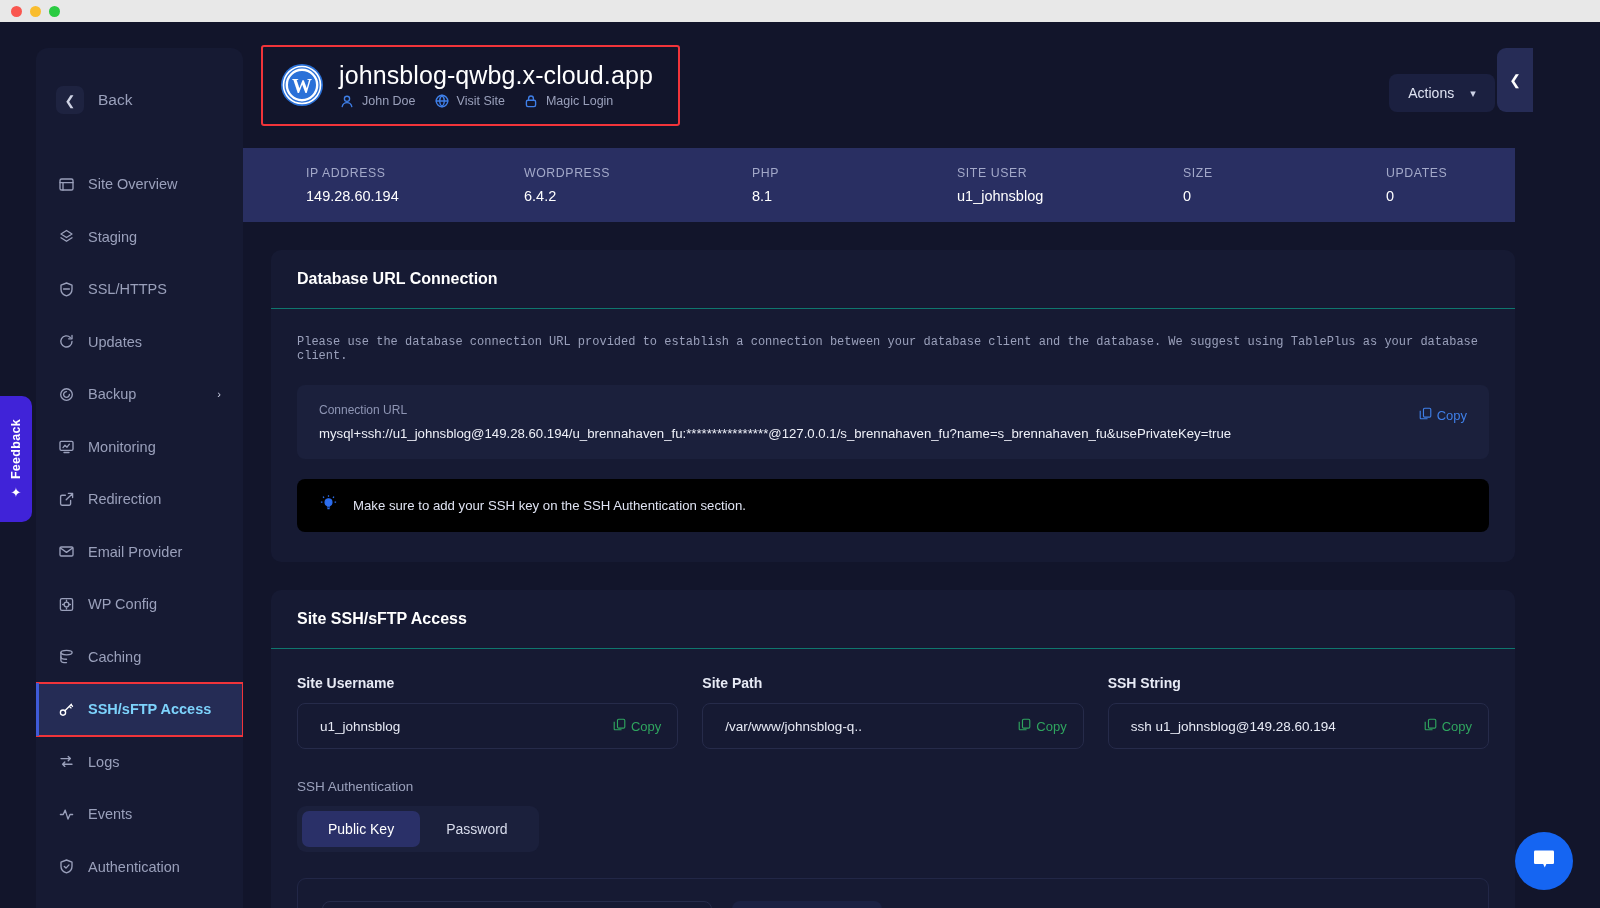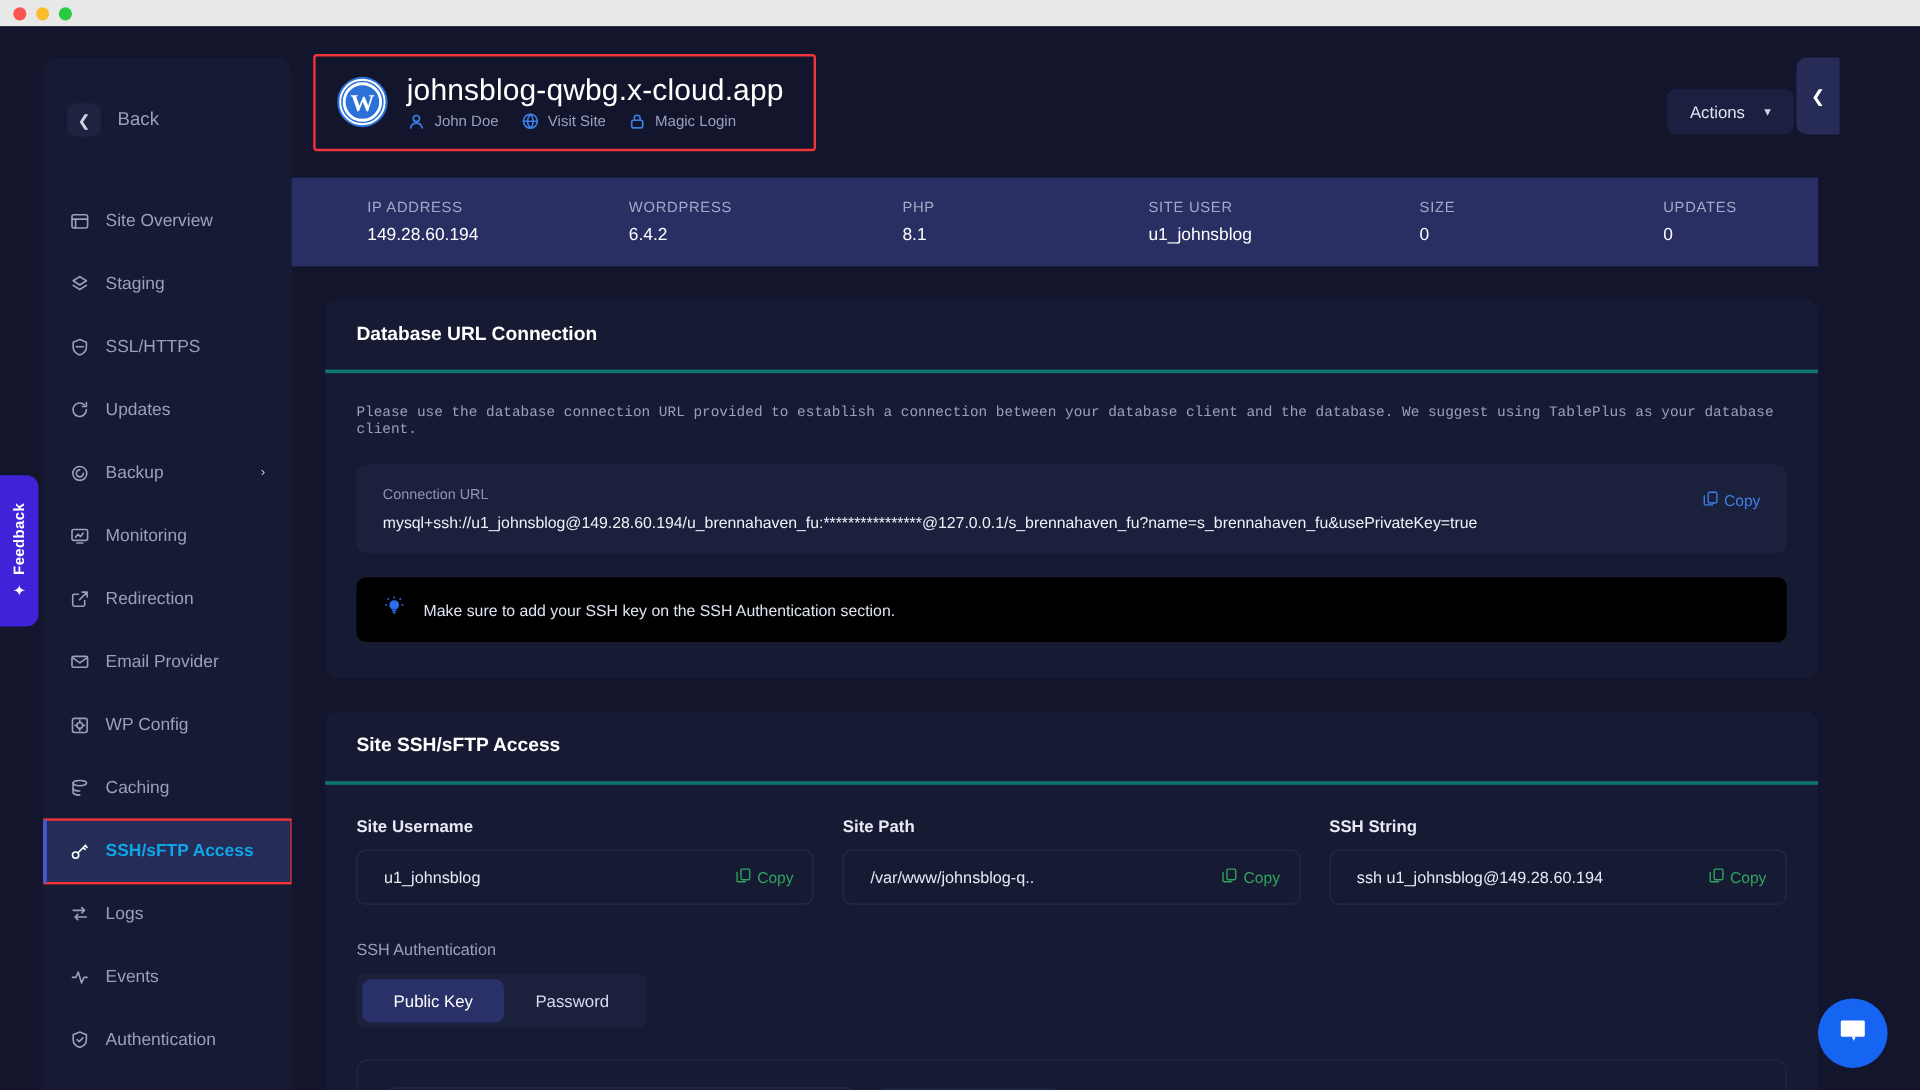--- a/index.html
+++ b/index.html
@@ -81,21 +81,21 @@
     cursor: pointer;
   }
   .nav-item .nav-ic {
     width: 17px; height: 17px;
     display: flex; align-items: center; justify-content: center;
     flex: 0 0 17px;
     color: #9aa0bb;
   }
   .nav-item.active {
     background: #252c55;
-    color: #0ea5e9; font-weight: bold;
+    color: #7dd3fc; font-weight: bold;
   }
   .nav-item.active .nav-ic { color: #fff; }
   .nav-item.active::before {
     content: ""; position: absolute; left: 0; top: 0;
     width: 3px; height: 100%; background: #3f5bd8;
   }
   .nav-item.highlight-box {
     outline: 2px solid #f1343a;
     outline-offset: -1px;
   }
@@ -179,21 +179,21 @@
   .stat .v { color: #ffffff; font-size: 14.5px; }
 
   
   .card {
     margin: 28px 18px 0 28px;
     background: #161a33;
     border-radius: 10px;
   }
   .card-head {
     padding: 20px 26px;
-    border-bottom: 3px solid #0f766e;
+    border-bottom: 1px solid #0f766e;
   }
   .card-title { color: #ffffff; font-size: 16px; font-weight: bold; }
   .card-body { padding: 26px 26px 30px 26px; }
 
   .desc { color: #9aa0bb; font-size: 12px; margin-bottom: 22px; font-family: Liberation Mono, monospace; }
 
   .url-box {
     background: #1b203c;
     border-radius: 8px;
     padding: 18px 22px;

